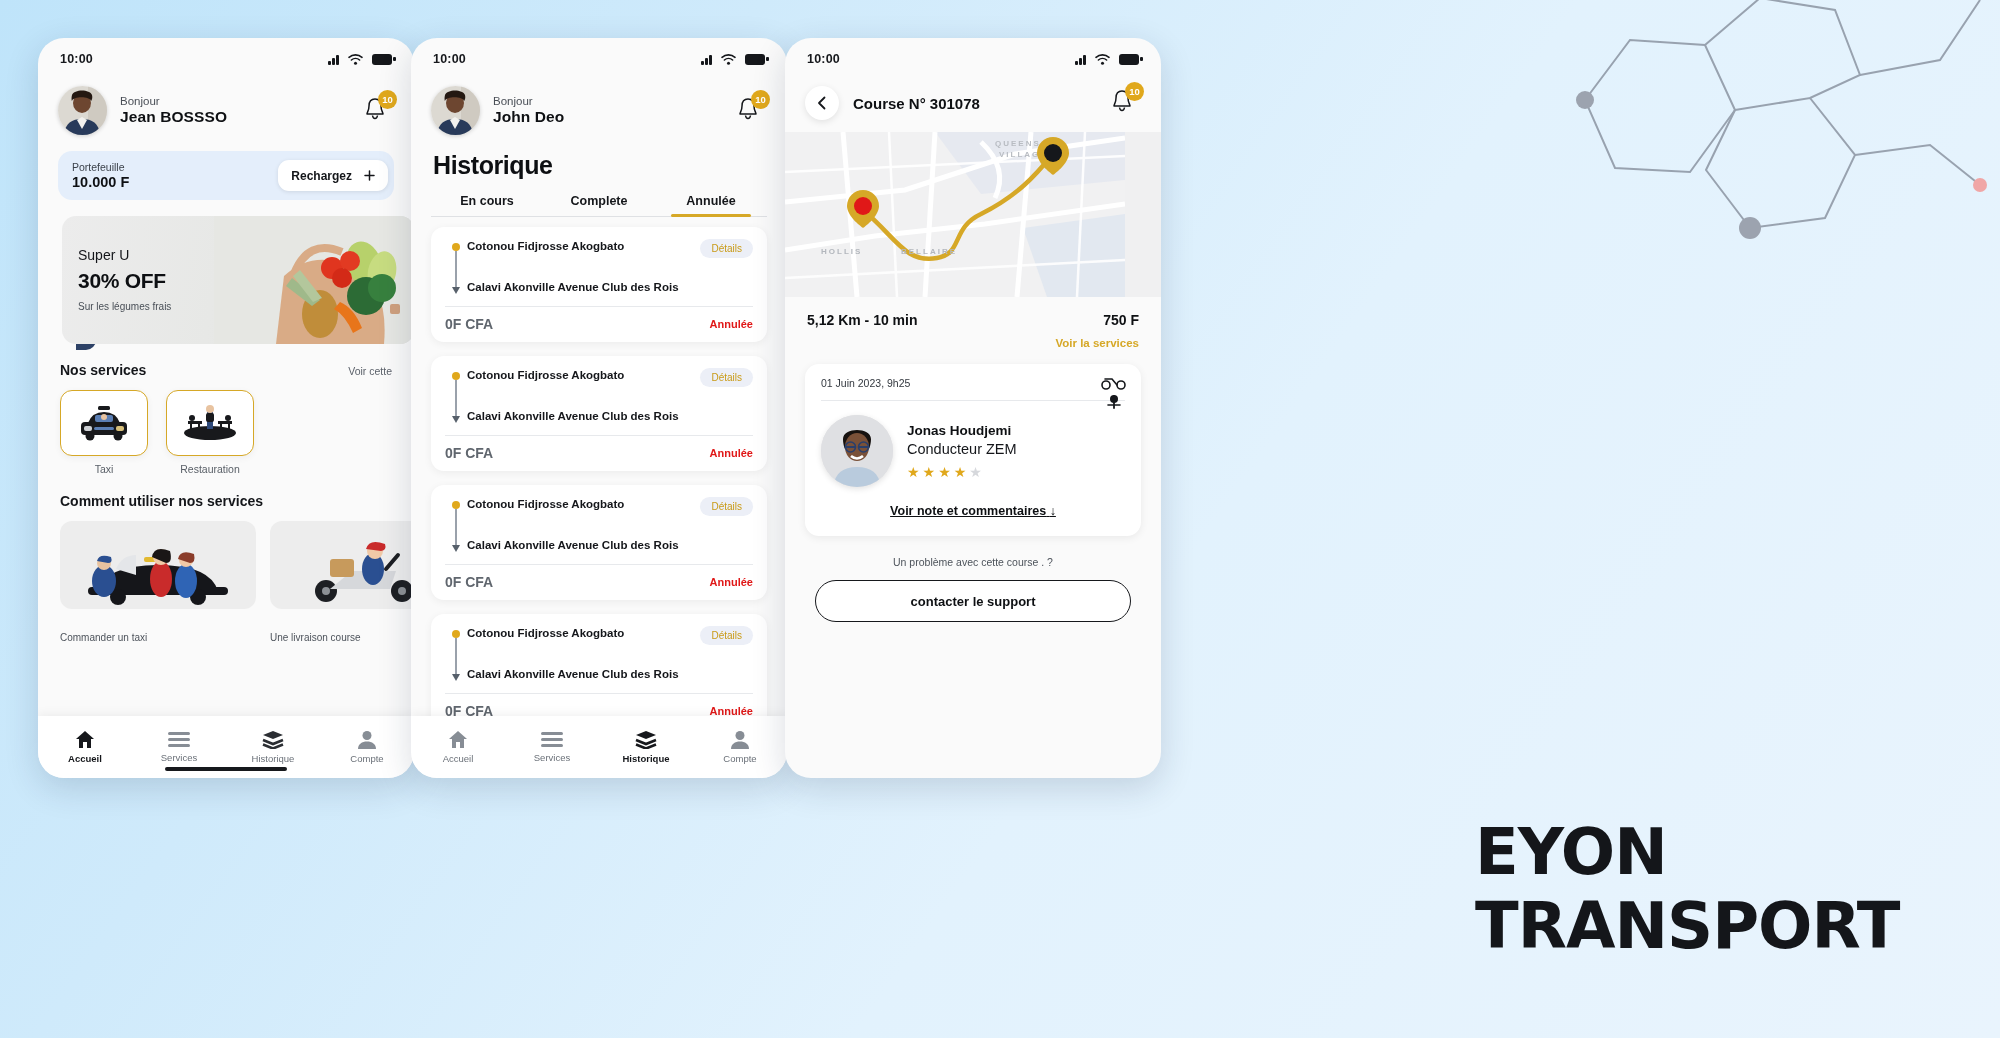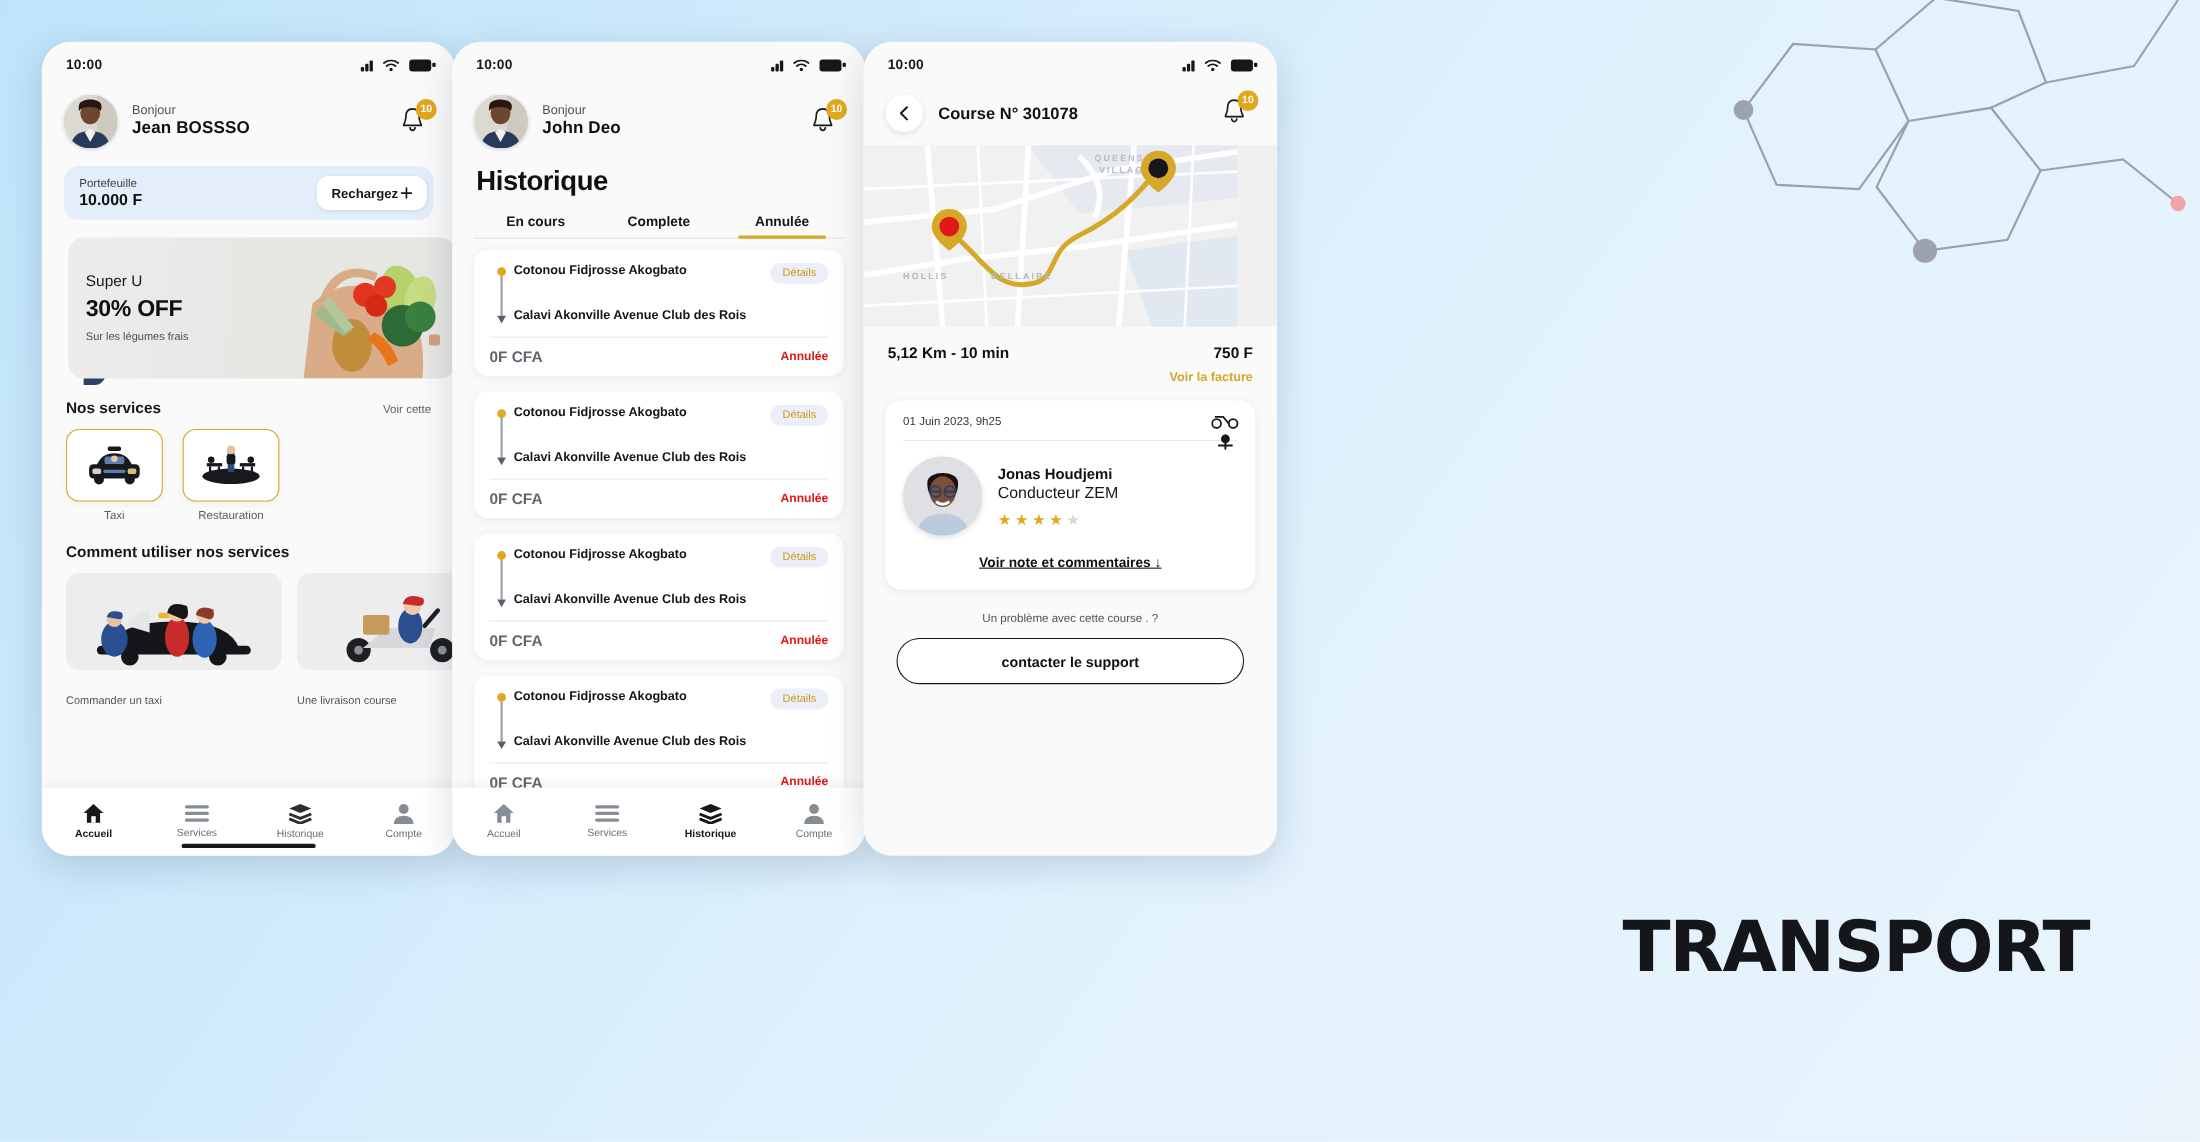--- a/index.html
+++ b/index.html
@@ -36,21 +36,21 @@
   .greet-sm { font-size:11.5px; color:#4a4f57; }
   .greet-lg { font-size:15.5px; font-weight:bold; color:#0e1013; margin-top:1px; letter-spacing:.1px;}
   .bell-wrap { margin-left:auto; position:relative; width:34px; height:34px; }
   .bell-badge { position:absolute; right:-3px; top:-4px; background:#e0a81c; color:#fff; font-size:9.5px; font-weight:bold;
                 border-radius:50%; width:19px; height:19px; display:flex; align-items:center; justify-content:center; }
 
   
   .wallet { margin:16px 20px 0 20px; background:#e4eefb; border-radius:14px; height:49px; display:flex; align-items:center; padding:0 6px 0 14px; }
   .wallet-label { font-size:10.5px; color:#3c424b; }
   .wallet-amount { font-size:14.5px; font-weight:bold; color:#0e1013; margin-top:1px;}
-  .recharge { margin-left:auto; background:#fff; border-radius:11px; height:31px; display:flex; align-items:center; gap:2px;
+  .recharge { margin-left:auto; background:#fff; border-radius:11px; height:31px; display:flex; align-items:center; gap:12px;
               padding:0 13px; font-size:12px; font-weight:bold; color:#14161a; box-shadow:0 1px 4px rgba(0,0,0,.10); }
 
   
   .promo-wrap { position:relative; margin-top:16px; padding-left:20px; }
   .promo-tab { position:absolute; left:38px; top:4px; width:20px; height:130px; background:#2d4166; border-radius:0 10px 10px 0;}
   .promo { position:relative; margin-left:4px; height:128px; border-radius:14px; overflow:hidden;
            background:linear-gradient(100deg,#ececec 0%,#e7e8e6 44%,#dfe0dc 100%); display:flex; align-items:center; }
   .promo-txt { padding-left:16px; z-index:2; }
   .promo-brand { font-size:14px; color:#14161a; }
   .promo-off { font-size:21px; font-weight:bold; color:#0d0f12; margin-top:6px; letter-spacing:-.3px;}
@@ -578,21 +578,21 @@
         <path d="M268 5c-9 0-16 7-16 16 0 11 16 22 16 22s16-11 16-22c0-9-7-16-16-16z" fill="#d6a827"></path>
         <circle cx="268" cy="21" r="9" fill="#15171b"></circle>
       </g>
     </svg>
   </div>
 
   <div class="trip-row">
     <span class="trip-dist">5,12 Km - 10 min</span>
     <span class="trip-price">750 F</span>
   </div>
-  <div class="invoice">Voir la facture</div>
+  <div class="invoice">Voir la services</div>
 
   <div class="driver-card">
     <div class="dc-date">01 Juin 2023,  9h25</div>
     <svg class="moto-icon" width="26" height="40" viewBox="0 0 26 40">
       <path d="M4 7h7l5 6" stroke="#15171b" stroke-width="1.6" fill="none" stroke-linecap="round"></path>
       <circle cx="5" cy="13" r="4" fill="none" stroke="#15171b" stroke-width="1.6"></circle>
       <circle cx="20" cy="13" r="4" fill="none" stroke="#15171b" stroke-width="1.6"></circle>
       <path d="M13 24v12" stroke="#15171b" stroke-width="1.8" stroke-linecap="round"></path>
       <circle cx="13" cy="27" r="4" fill="#15171b"></circle>
       <path d="M7 33h12" stroke="#15171b" stroke-width="1.6" stroke-linecap="round"></path>
@@ -627,14 +627,15 @@
       <span>Voir note et commentaires</span>
       <span> ↓</span>
     </div>
   </div>
 
   <div class="prob">Un  problème avec cette course . ?</div>
   <div class="support">contacter le support</div>
 </div>
 
 <div class="brand">
+  <div class="brand-line">EYON</div>
   <div class="brand-line second">TRANSPORT</div>
 </div>
 
 </body></html>

